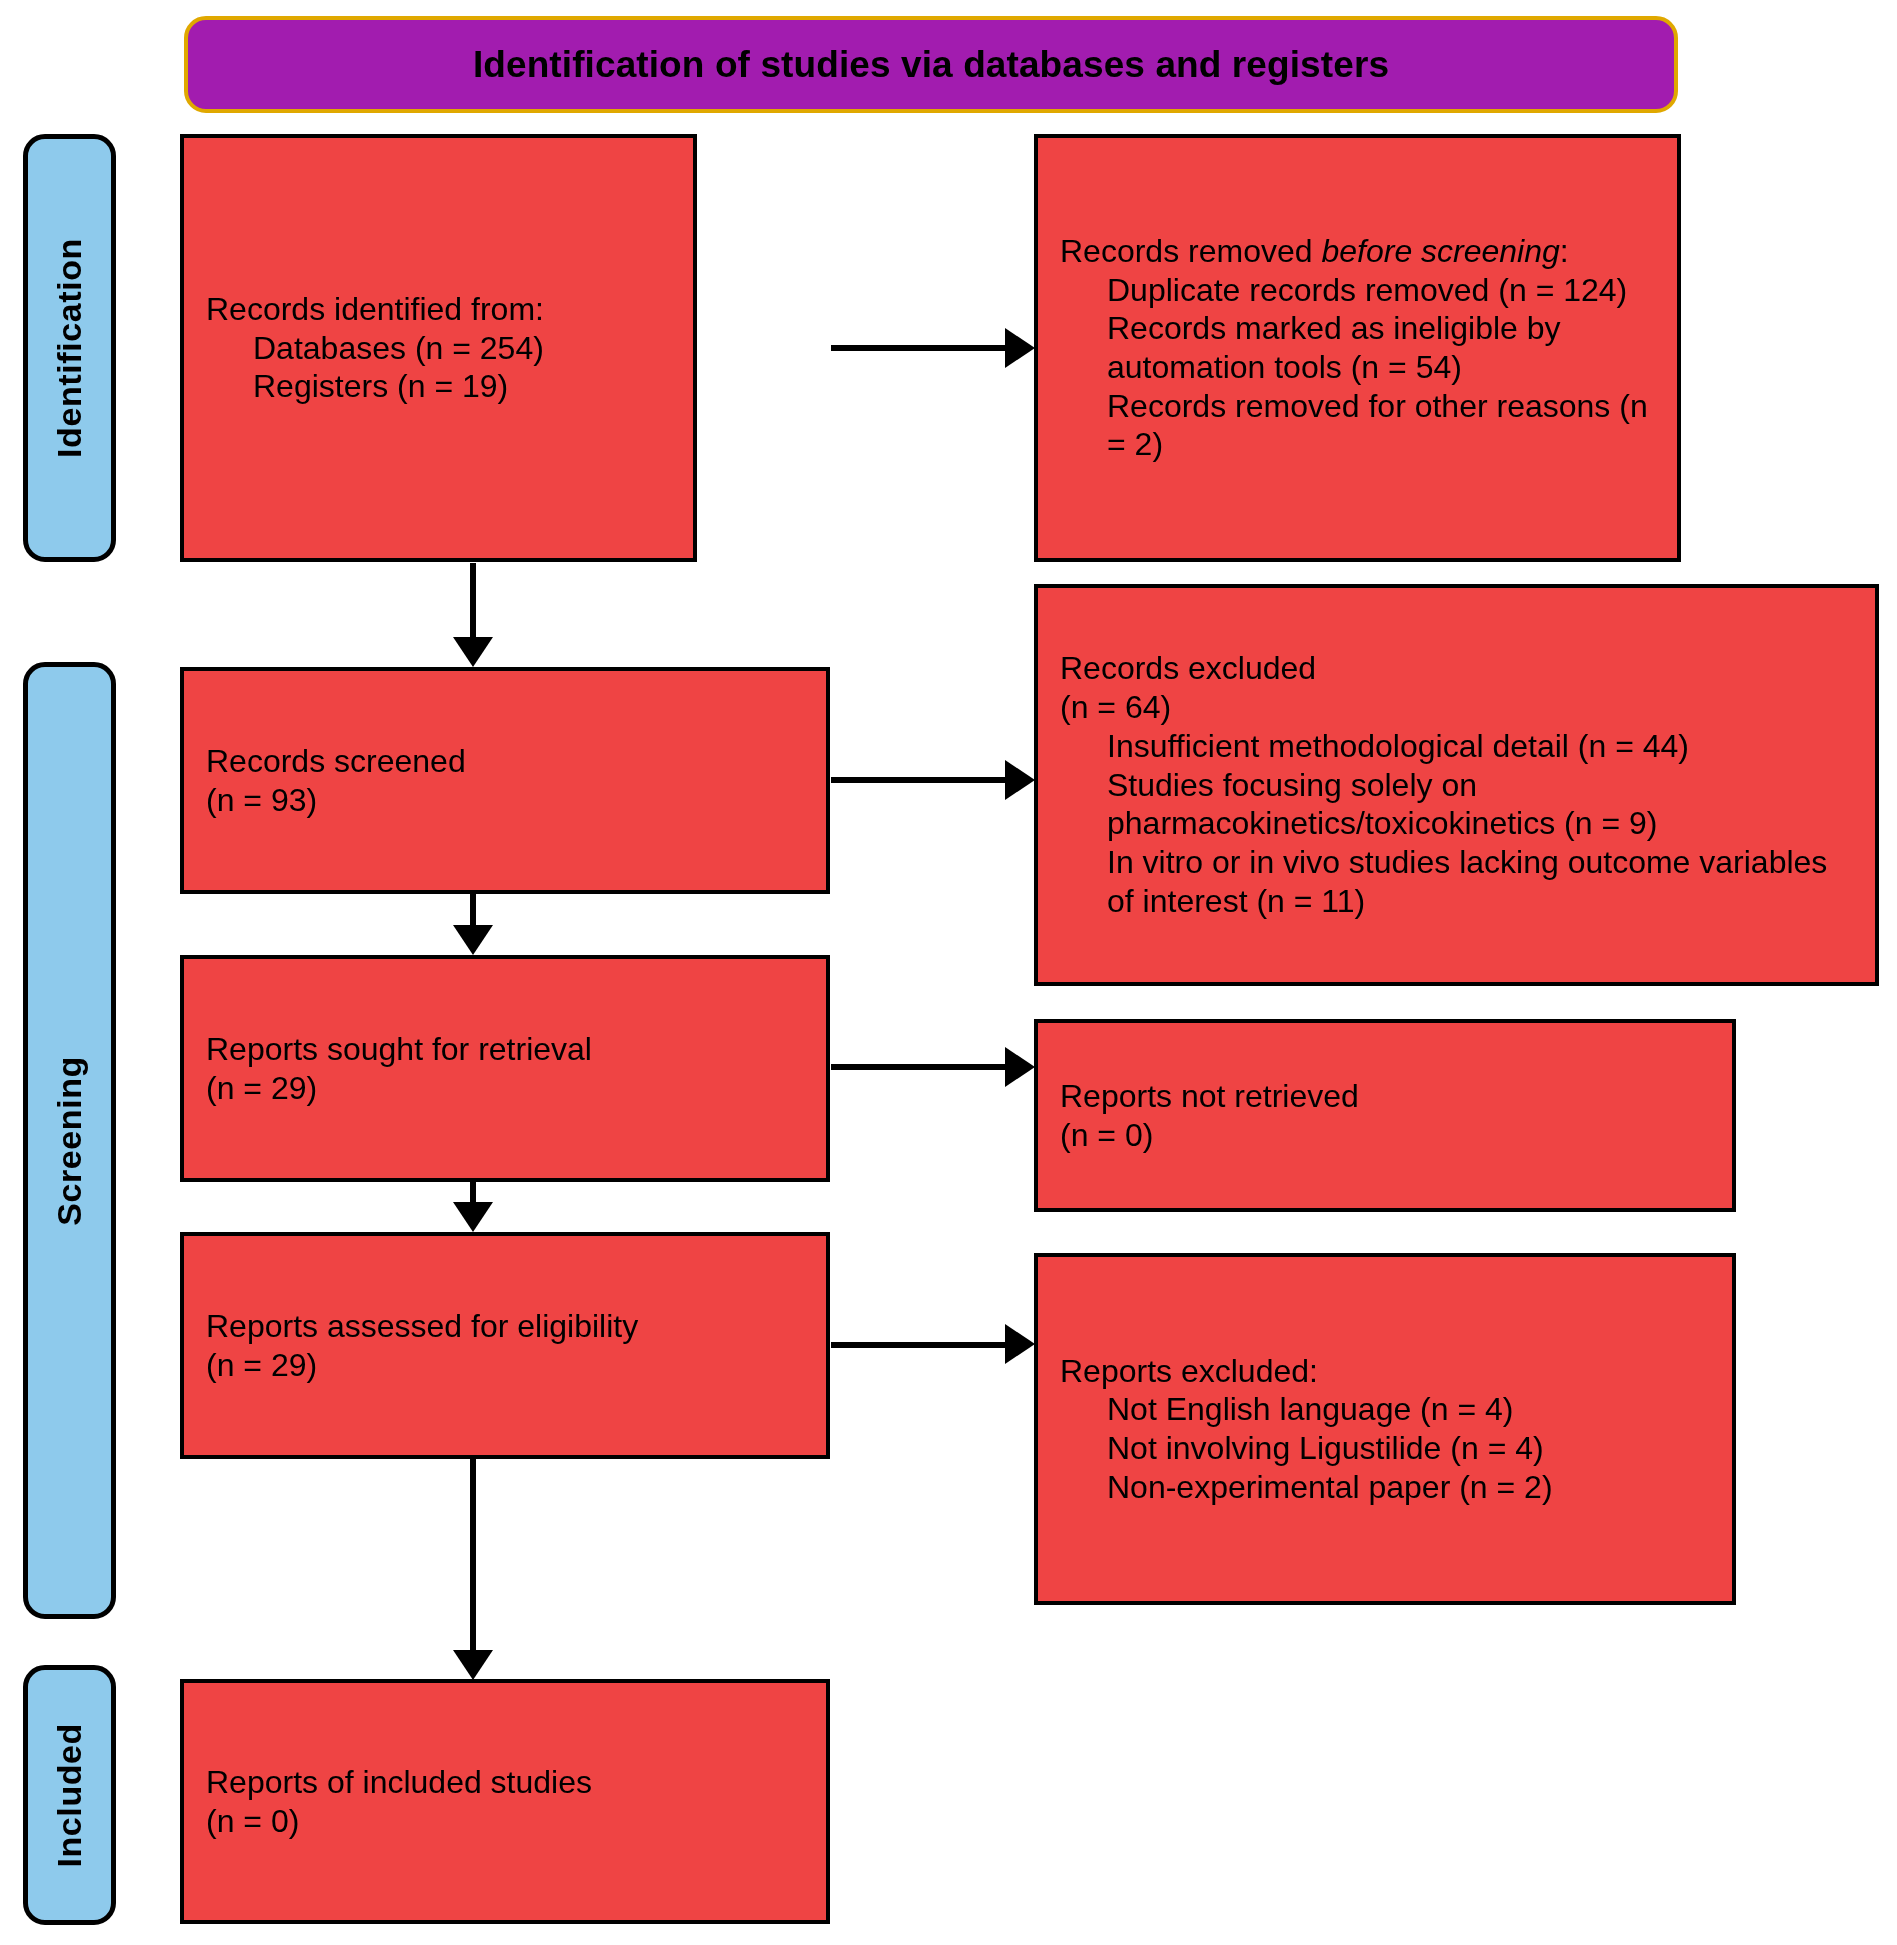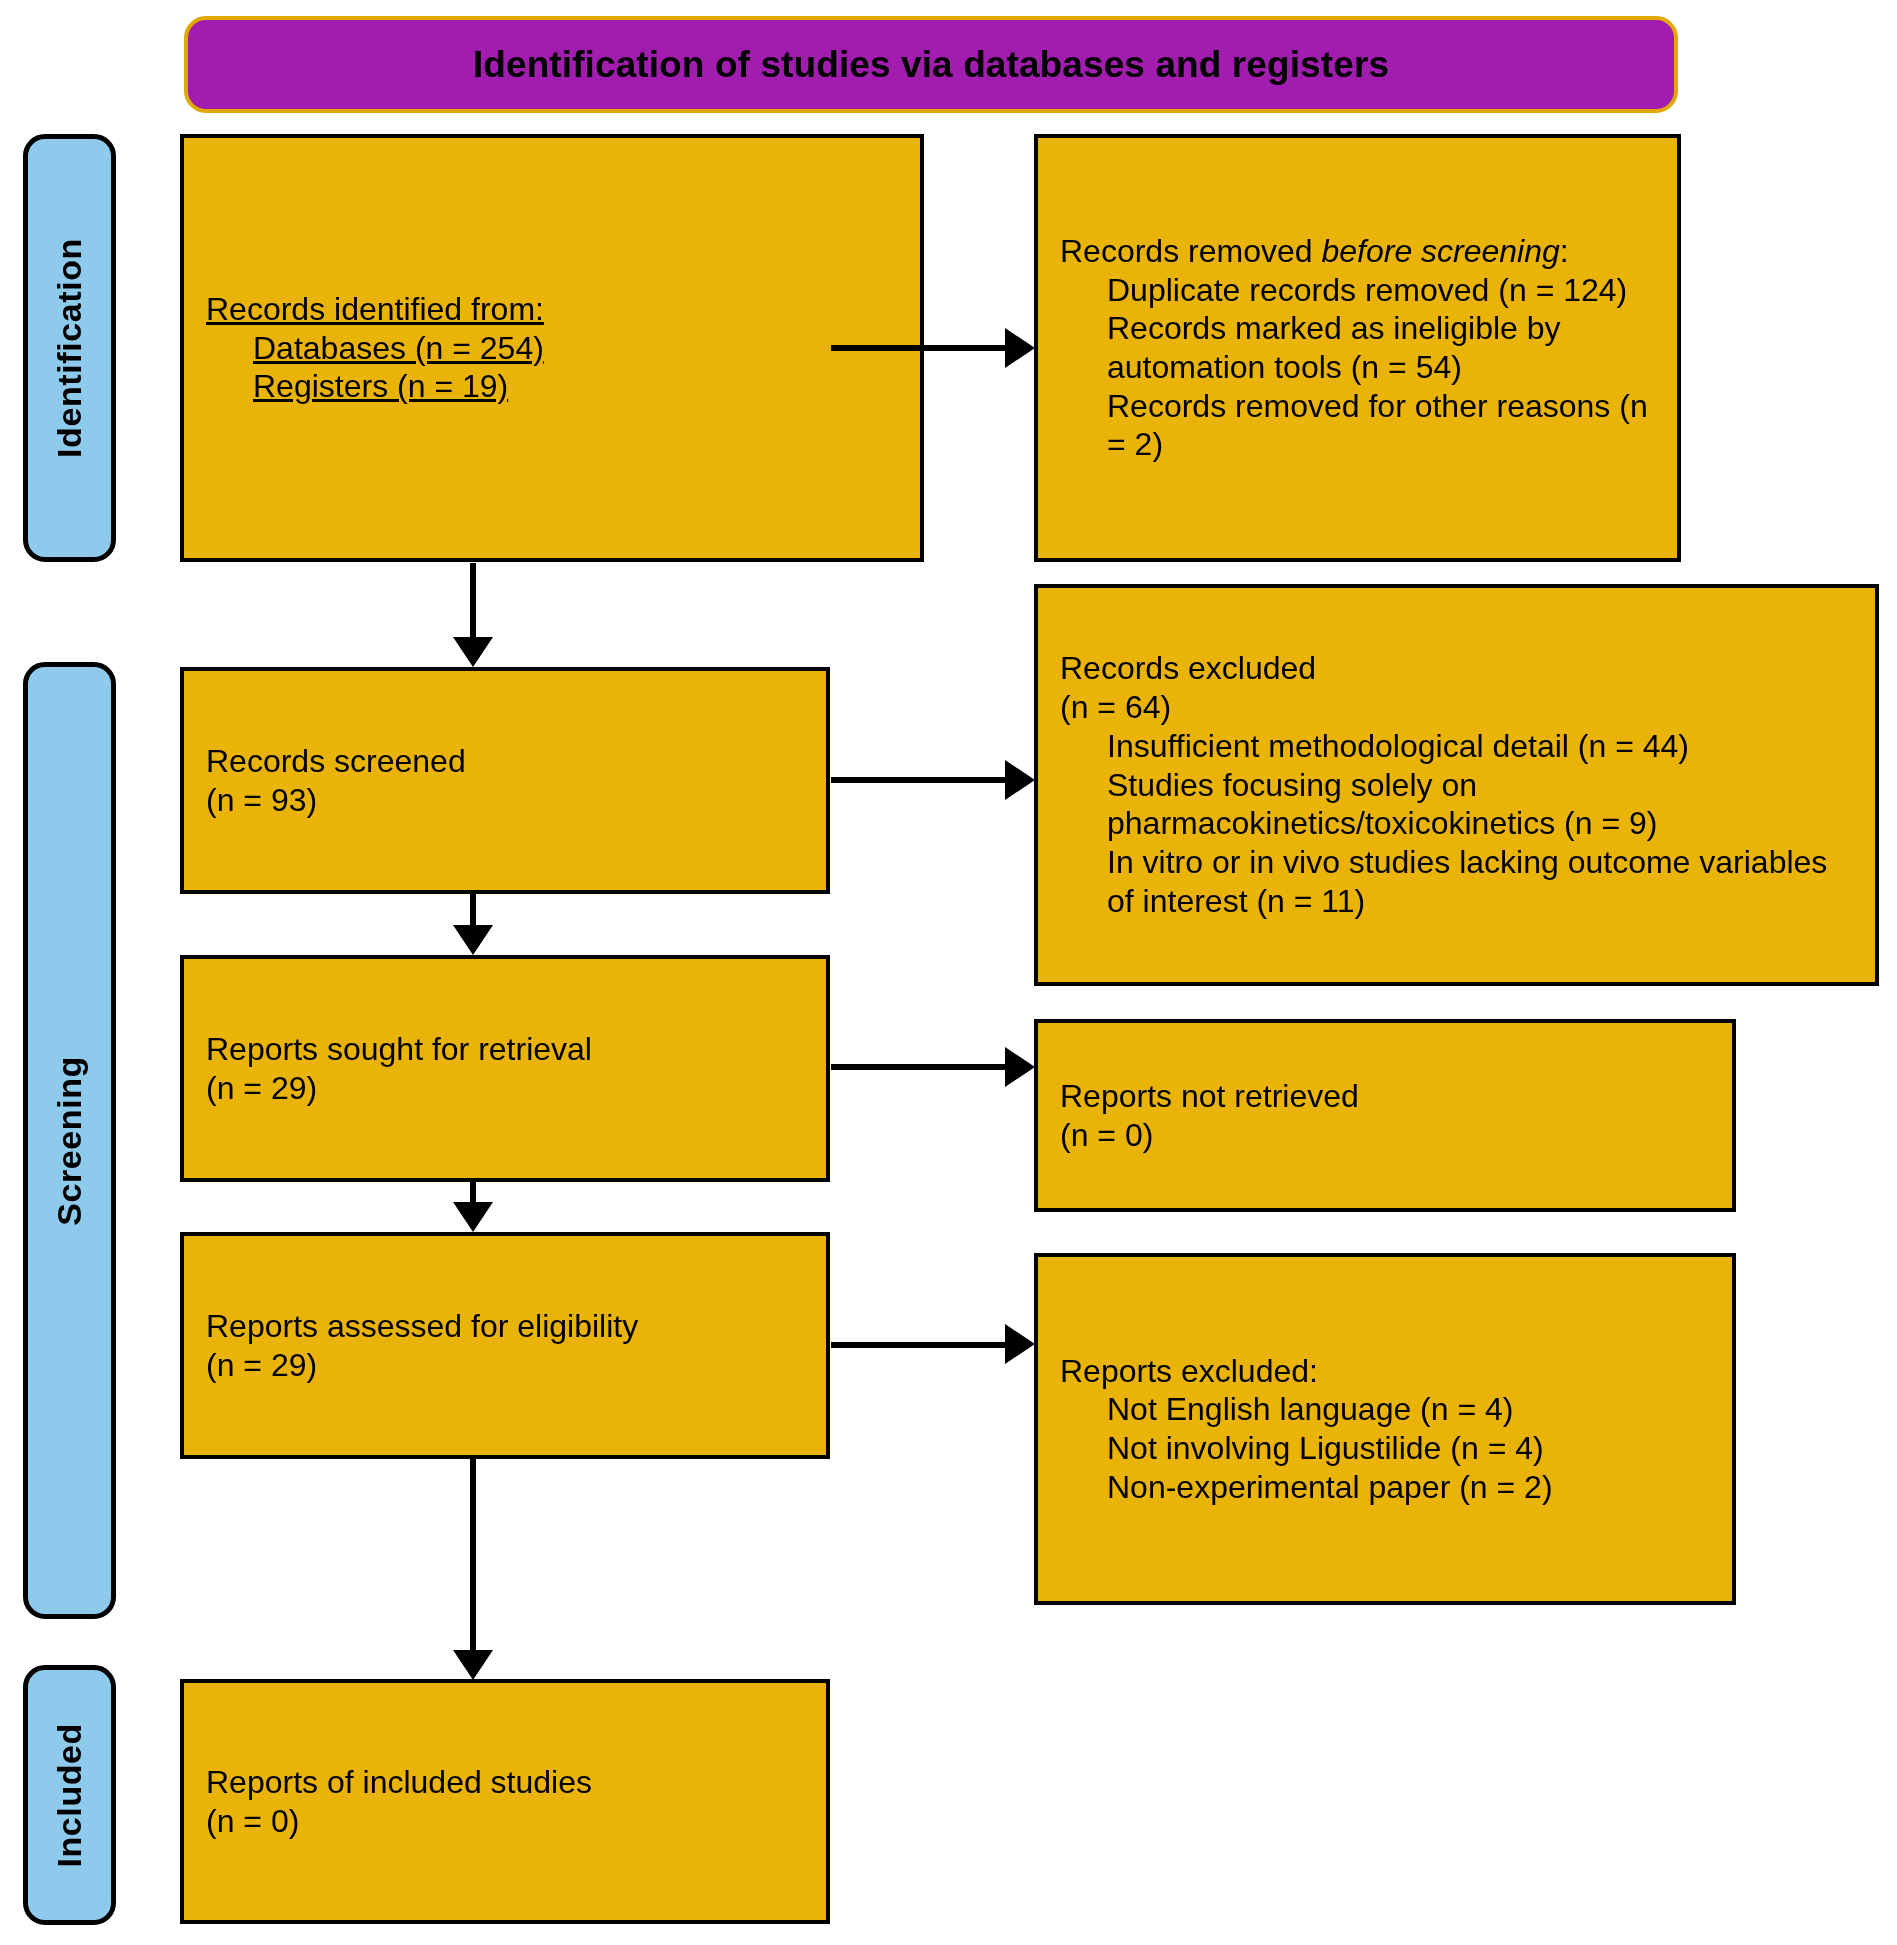--- a/index.html
+++ b/index.html
@@ -46,37 +46,37 @@
     white-space:nowrap;
     letter-spacing:0.6px;
   }
   #stage-identification{ left:23px; top:134px;  width:93px; height:428px; }
   #stage-screening    { left:23px; top:662px; width:93px; height:957px; }
   #stage-included     { left:23px; top:1665px; width:93px; height:260px; }
 
   
   .box{
     position:absolute;
-    background:#eab308;
+    background:#ef4444;
     border:4.5px solid #000;
     box-sizing:border-box;
     display:flex;
     align-items:center;
     padding:0 22px;
   }
   .box .txt{
     font-size:32px;
     line-height:1.21;
     width:100%;
   }
   .hang{ padding-left:47px; }
   em{ font-style:italic; }
 
   
-  #box-identified   { left:180px;  top:134px;  width:744px; height:428px;text-decoration:underline; }
+  #box-identified   { left:180px;  top:134px;  width:517px; height:428px; }
   #box-screened     { left:180px;  top:667px; width:650px; height:227px; }
   #box-sought       { left:180px;  top:955px; width:650px; height:227px; }
   #box-assessed     { left:180px;  top:1232px; width:650px; height:227px; }
   #box-included     { left:180px;  top:1679px; width:650px; height:245px; }
 
   
   #box-removed      { left:1034px; top:134px;  width:647px;  height:428px; }
   #box-rec-excluded { left:1034px; top:584px;  width:845px; height:402px; }
   #box-not-retr     { left:1034px; top:1019px; width:702px; height:193px; }
   #box-rep-excluded { left:1034px; top:1232px; width:702px; height:352px;margin-top:21px; }

